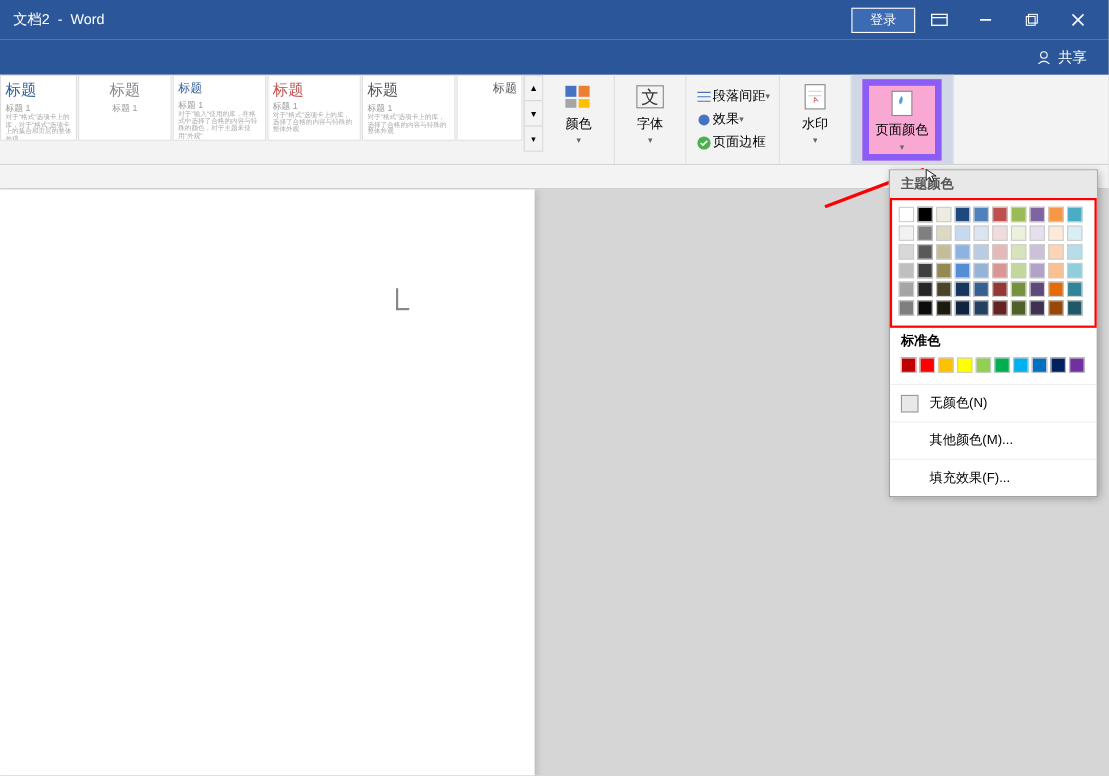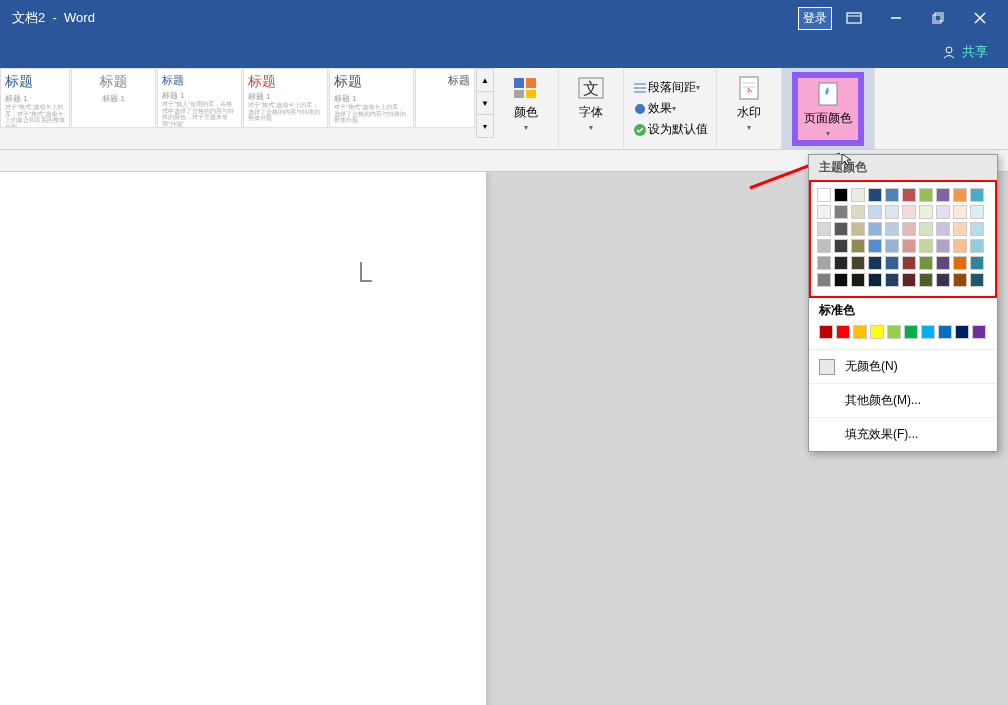--- a/index.html
+++ b/index.html
@@ -1,25 +1,25 @@
 <!DOCTYPE html>
 <html><head>
 <meta charset="utf-8">
 <style>
 * { margin: 0; padding: 0; box-sizing: border-box; font-family: "Microsoft YaHei", sans-serif; }
 body { width: 1008px; height: 705px; background: #d6d6d6; overflow: hidden; position: relative; }
 
 .title-bar { height: 36px; background: #2b579a; display: flex; align-items: center; justify-content: space-between; padding: 0 8px; color: #fff; }
 .title-text { font-size: 13px; padding-left: 4px; }
 .title-right { display: flex; align-items: center; gap: 2px; }
-.login-btn { background: #3d6bb3; border: 1px solid #fff; color: #fff; padding: 2px 4px; font-size: 12px; cursor: pointer; }
+.login-btn { background: #3d6bb3; border: 1px solid #fff; color: #fff; padding: 2px 16px; font-size: 12px; cursor: pointer; }
 .win-btn { width: 40px; height: 28px; display: flex; align-items: center; justify-content: center; cursor: pointer; color: #fff; font-size: 14px; }
 
 .blue-strip { height: 32px; background: #2b579a; display: flex; justify-content: flex-end; align-items: center; padding-right: 20px; }
-.share-btn { color: #5eead4; font-size: 13px; display: flex; align-items: center; gap: 6px; cursor: pointer; }
+.share-btn { color: #ffffff; font-size: 13px; display: flex; align-items: center; gap: 6px; cursor: pointer; }
 
 .ribbon { height: 82px; background: #f3f3f3; border-bottom: 1px solid #d4d4d4; display: flex; }
 
 .styles-gallery { display: flex; height: 70px; overflow: hidden; flex: 0 0 auto; }
 .style-item { width: 85px; height: 60px; border: 1px solid #e0e0e0; padding: 4px; background: #fff; margin-right: 1px; cursor: pointer; overflow: hidden; }
 .style-item:first-child { width: 70px; }
 .style-title-main { font-size: 14px; color: #2e5c9a; margin-bottom: 2px; }
 .style-title-red { font-size: 14px; color: #c0504d; }
 .style-sub { font-size: 8px; color: #999; }
 .style-body { font-size: 6px; color: #aaa; line-height: 1.1; }
@@ -189,21 +189,21 @@
       <span>效果</span>
       <span class="dropdown-arrow">▾</span>
     </div>
     <div class="fmt-item">
       <div class="fmt-icon">
         <svg width="14" height="14">
             <circle cx="7" cy="7" r="6" fill="#4caf50"></circle>
             <path d="M4 7 L6 9 L10 5" stroke="#fff" stroke-width="1.5" fill="none"></path>
           </svg>
       </div>
-      <span>设为默认值</span>
+      <span>页面边框</span>
     </div>
   </div>
 
   <div class="ribbon-group">
     <div class="ribbon-btn-large">
       <div class="ribbon-icon">
         <svg width="24" height="26">
             <rect x="3" y="2" width="18" height="22" fill="#fff" stroke="#888"></rect>
             <line x1="6" y1="8" x2="18" y2="8" stroke="#ccc"></line>
             <line x1="6" y1="12" x2="18" y2="12" stroke="#ccc"></line>

